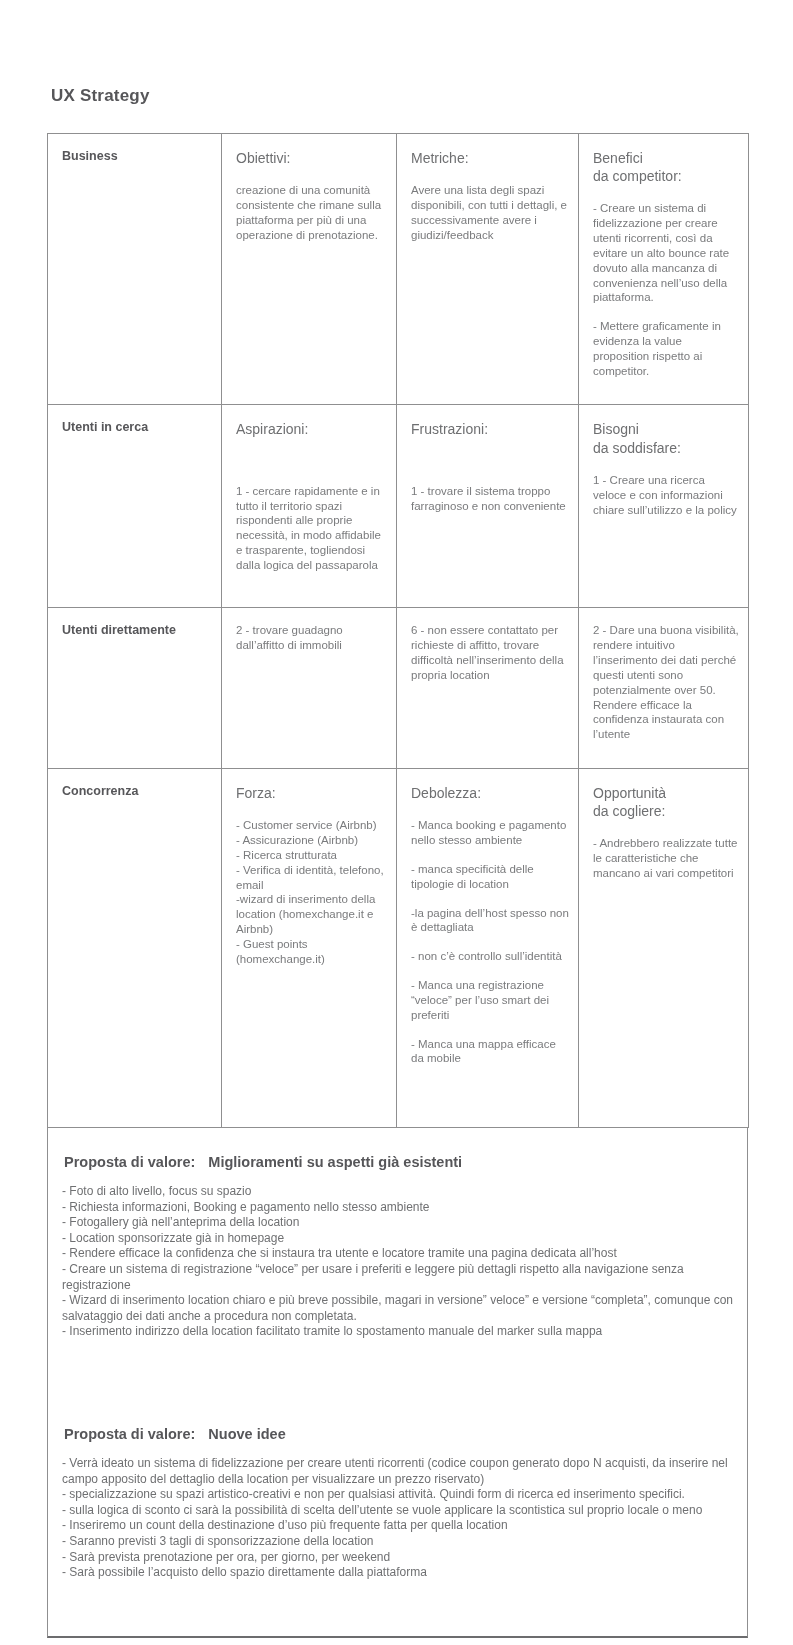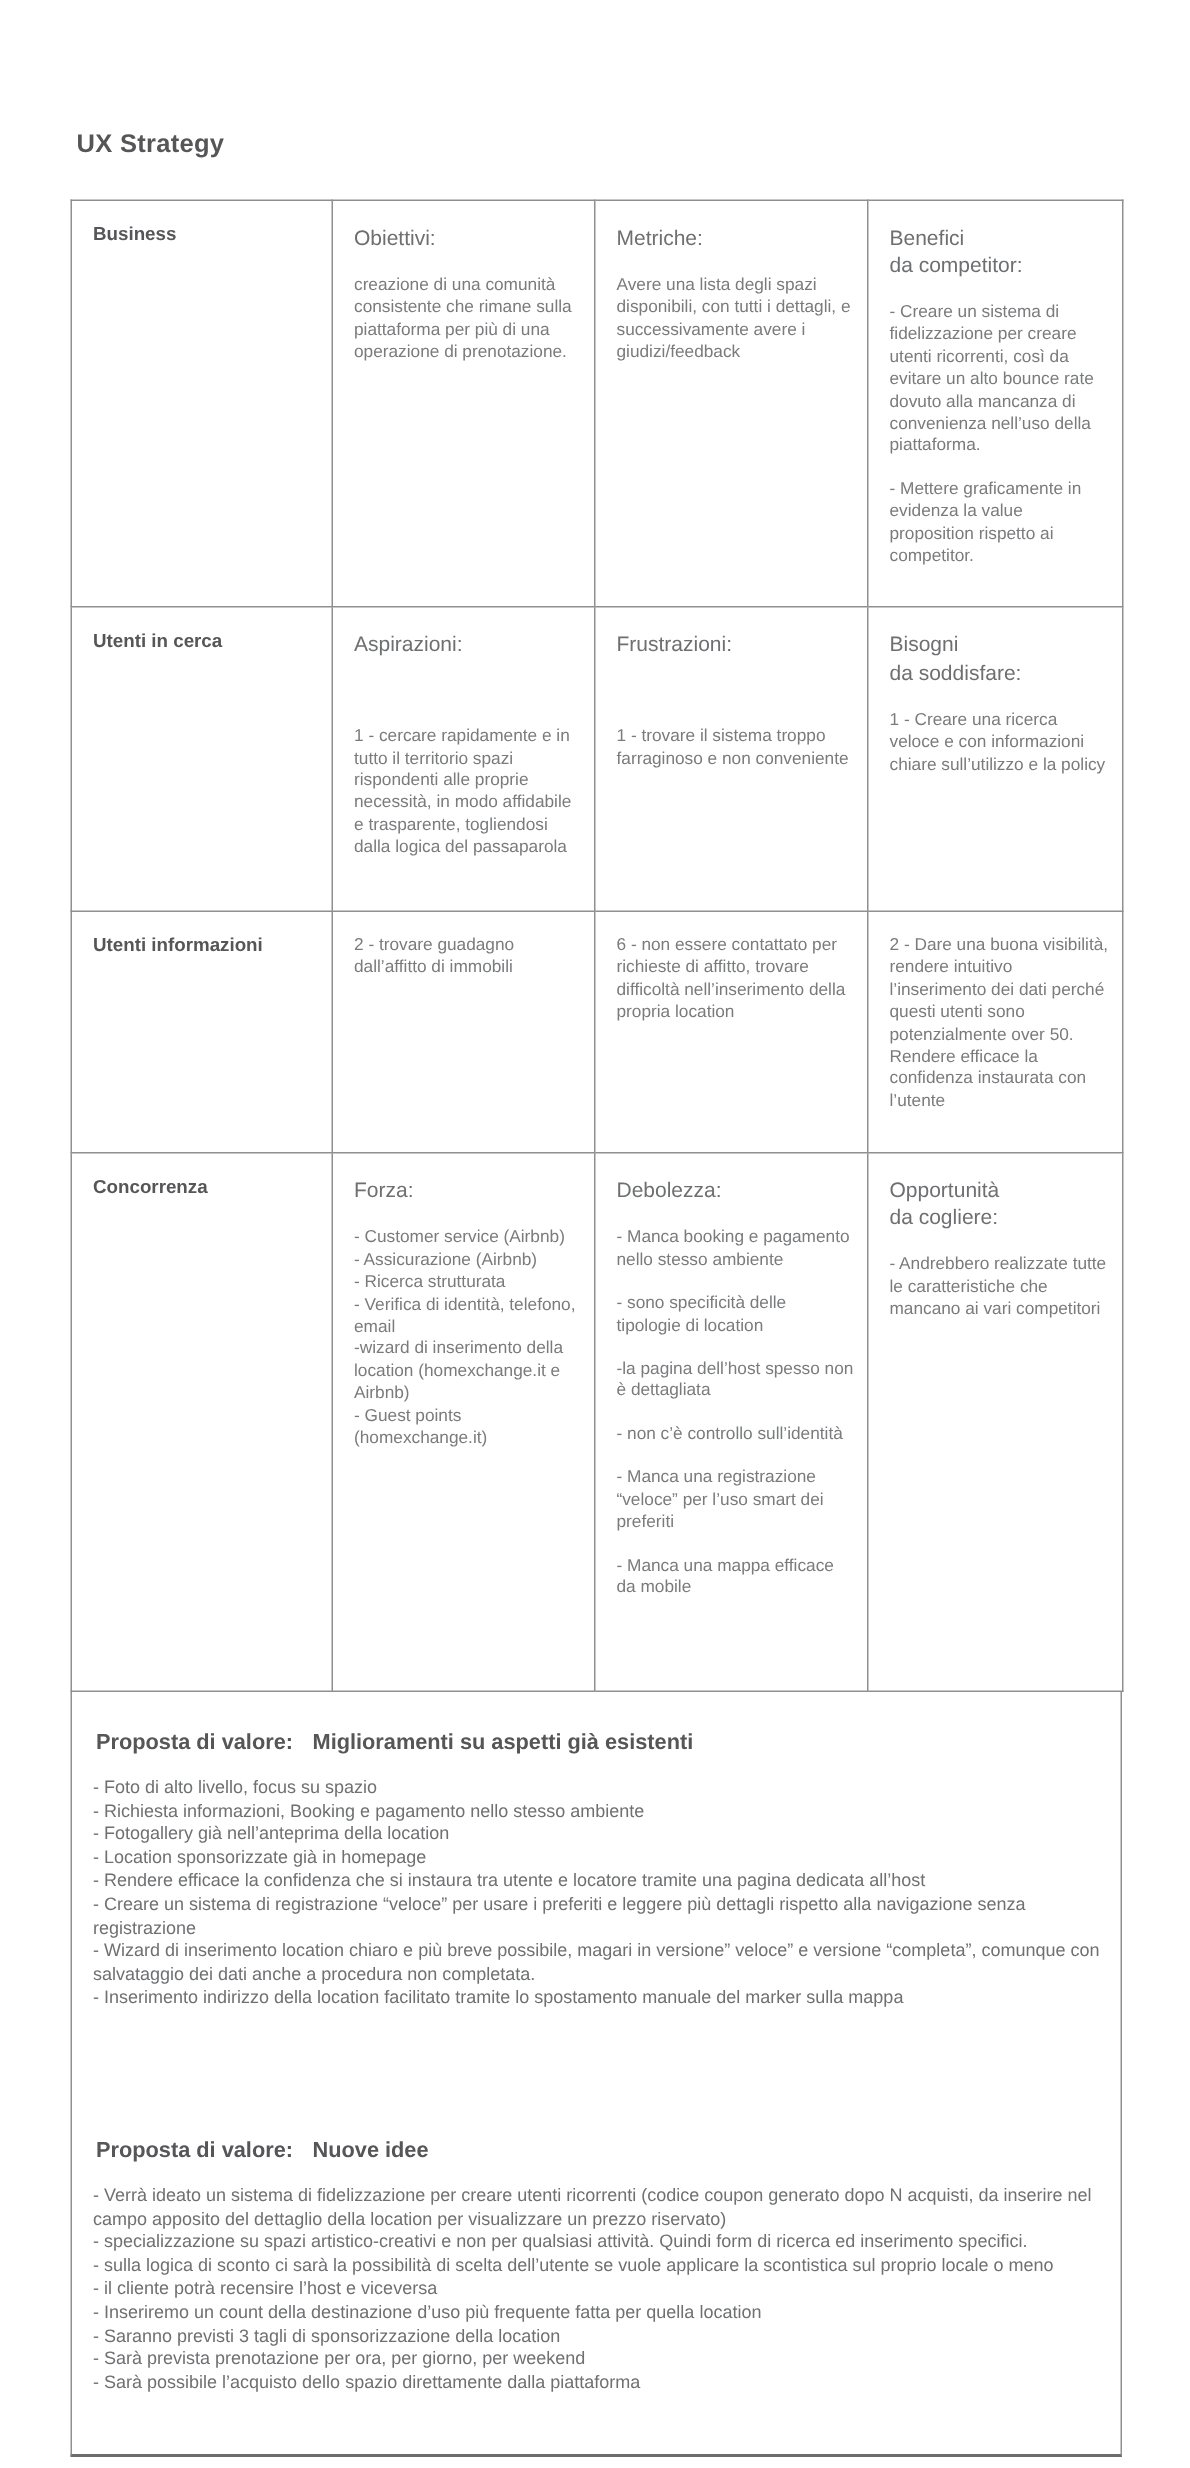--- a/index.html
+++ b/index.html
@@ -73,21 +73,21 @@
             <div class="cell-para">1 - trovare il sistema troppo farraginoso e non conveniente</div>
           </td>
           <td>
             <div class="cell-heading">Bisogni
 da soddisfare:</div>
             <div class="cell-para">1 - Creare una ricerca veloce e con informazioni chiare sull’utilizzo e la policy</div>
           </td>
         </tr>
         <tr>
           <td>
-            <div class="row-label">Utenti informazioni</div>
+            <div class="row-label">Utenti direttamente</div>
           </td>
           <td>
             <div class="cell-para">2 - trovare guadagno dall’affitto di immobili</div>
           </td>
           <td>
             <div class="cell-para">6 - non essere contattato per richieste di affitto, trovare difficoltà nell’inserimento della propria location</div>
           </td>
           <td>
             <div class="cell-para">2 - Dare una buona visibilità, rendere intuitivo l’inserimento dei dati perché questi utenti sono potenzialmente over 50. Rendere efficace la confidenza instaurata con l’utente</div>
           </td>
@@ -101,21 +101,21 @@
             <div class="cell-para">- Customer service (Airbnb)
 - Assicurazione (Airbnb)
 - Ricerca strutturata
 - Verifica di identità, telefono, email
 -wizard di inserimento della location (homexchange.it e Airbnb)
 - Guest points (homexchange.it)</div>
           </td>
           <td>
             <div class="cell-heading">Debolezza:</div>
             <div class="cell-para">- Manca booking e pagamento nello stesso ambiente</div>
-            <div class="cell-para">- sono specificità delle tipologie di location</div>
+            <div class="cell-para">- manca specificità delle tipologie di location</div>
             <div class="cell-para">-la pagina dell’host spesso non è dettagliata</div>
             <div class="cell-para">- non c’è controllo sull’identità</div>
             <div class="cell-para">- Manca una registrazione “veloce” per l’uso smart dei preferiti</div>
             <div class="cell-para">- Manca una mappa efficace da mobile</div>
           </td>
           <td>
             <div class="cell-heading">Opportunità
 da cogliere:</div>
             <div class="cell-para">- Andrebbero realizzate tutte le caratteristiche che mancano ai vari competitori</div>
           </td>
@@ -136,21 +136,20 @@
           <div class="bullet">- Wizard di inserimento location chiaro e più breve possibile, magari in versione” veloce” e versione “completa”, comunque con salvataggio dei dati anche a procedura non completata.</div>
           <div class="bullet">- Inserimento indirizzo della location facilitato tramite lo spostamento manuale del marker sulla mappa</div>
         </div>
       </div>
       <div class="section">
         <div class="sec-heading"><span>Proposta di valore:</span><span class="sec-name">Nuove idee</span></div>
         <div class="bullets">
           <div class="bullet">- Verrà ideato un sistema di fidelizzazione per creare utenti ricorrenti (codice coupon generato dopo N acquisti, da inserire nel campo apposito del dettaglio della location per visualizzare un prezzo riservato)</div>
           <div class="bullet">- specializzazione su spazi artistico-creativi e non per qualsiasi attività. Quindi form di ricerca ed inserimento specifici.</div>
           <div class="bullet">- sulla logica di sconto ci sarà la possibilità di scelta dell’utente se vuole applicare la scontistica sul proprio locale o meno</div>
-          <div class="bullet">- il cliente potrà recensire l’host e viceversa</div>
           <div class="bullet">- Inseriremo un count della destinazione d’uso più frequente fatta per quella location</div>
           <div class="bullet">- Saranno previsti 3 tagli di sponsorizzazione della location</div>
           <div class="bullet">- Sarà prevista prenotazione per ora, per giorno, per weekend</div>
           <div class="bullet">- Sarà possibile l’acquisto dello spazio direttamente dalla piattaforma</div>
         </div>
       </div>
     </div>
 </div>
 
 </body></html>

